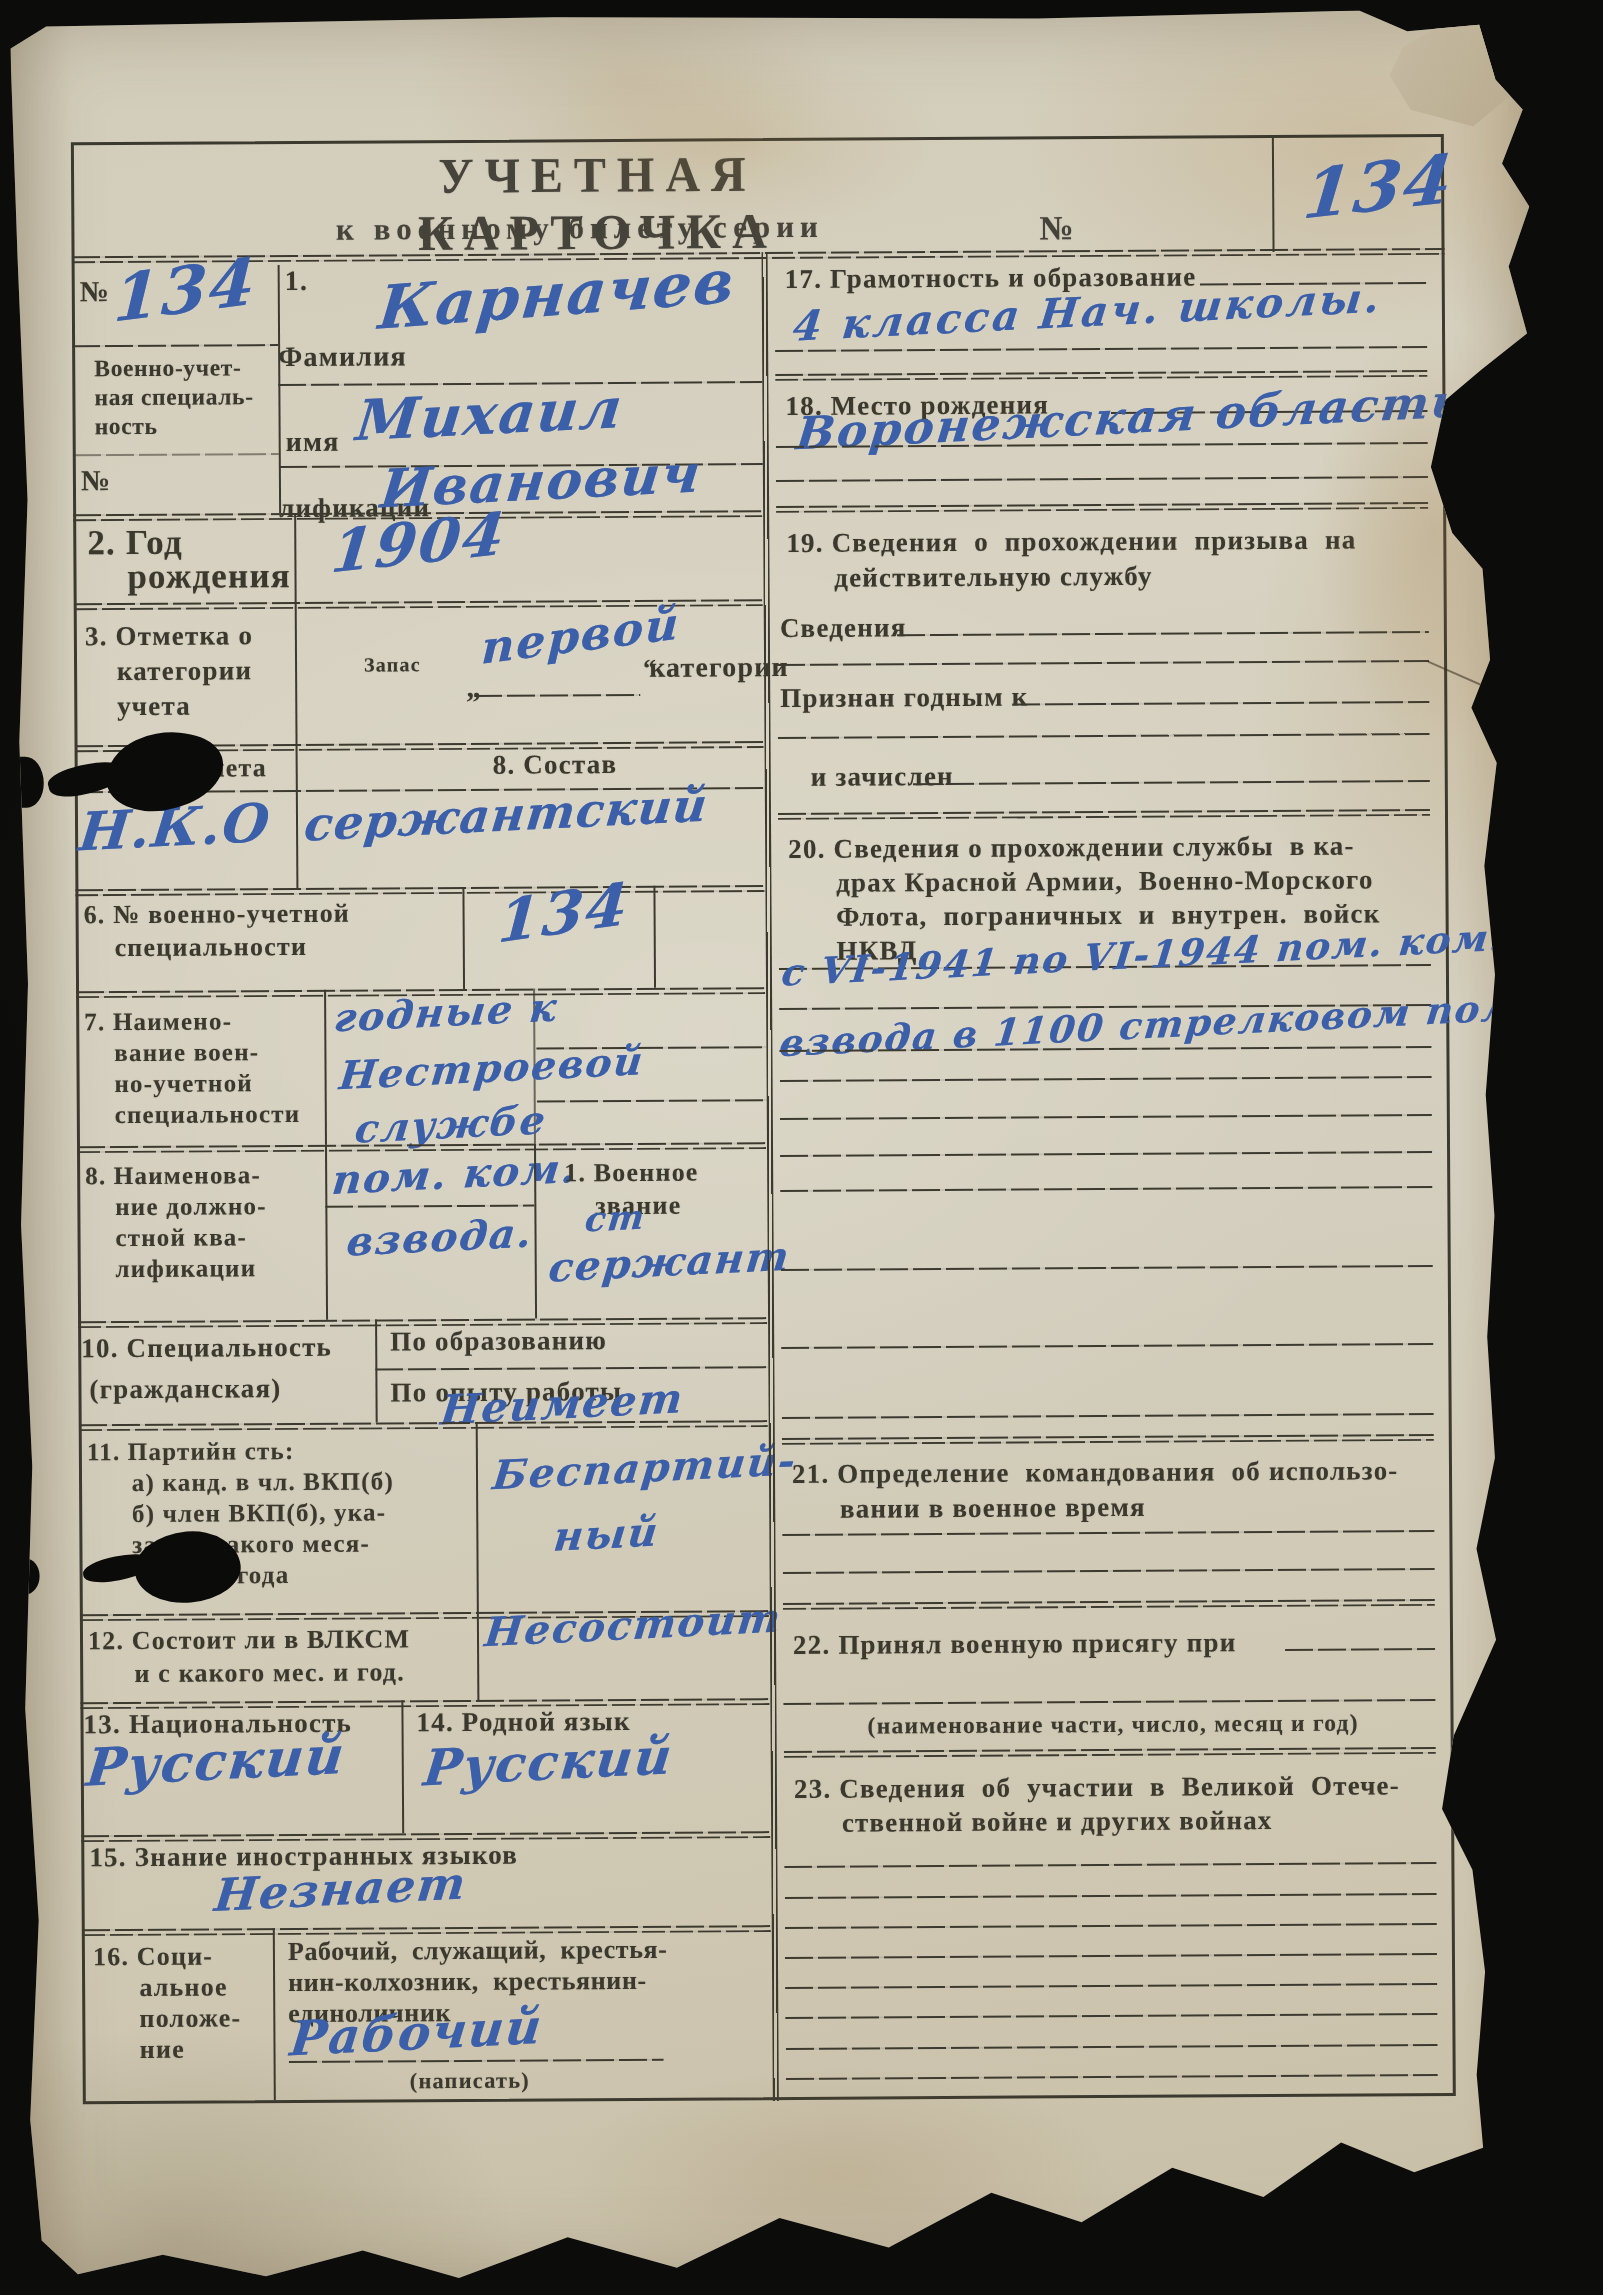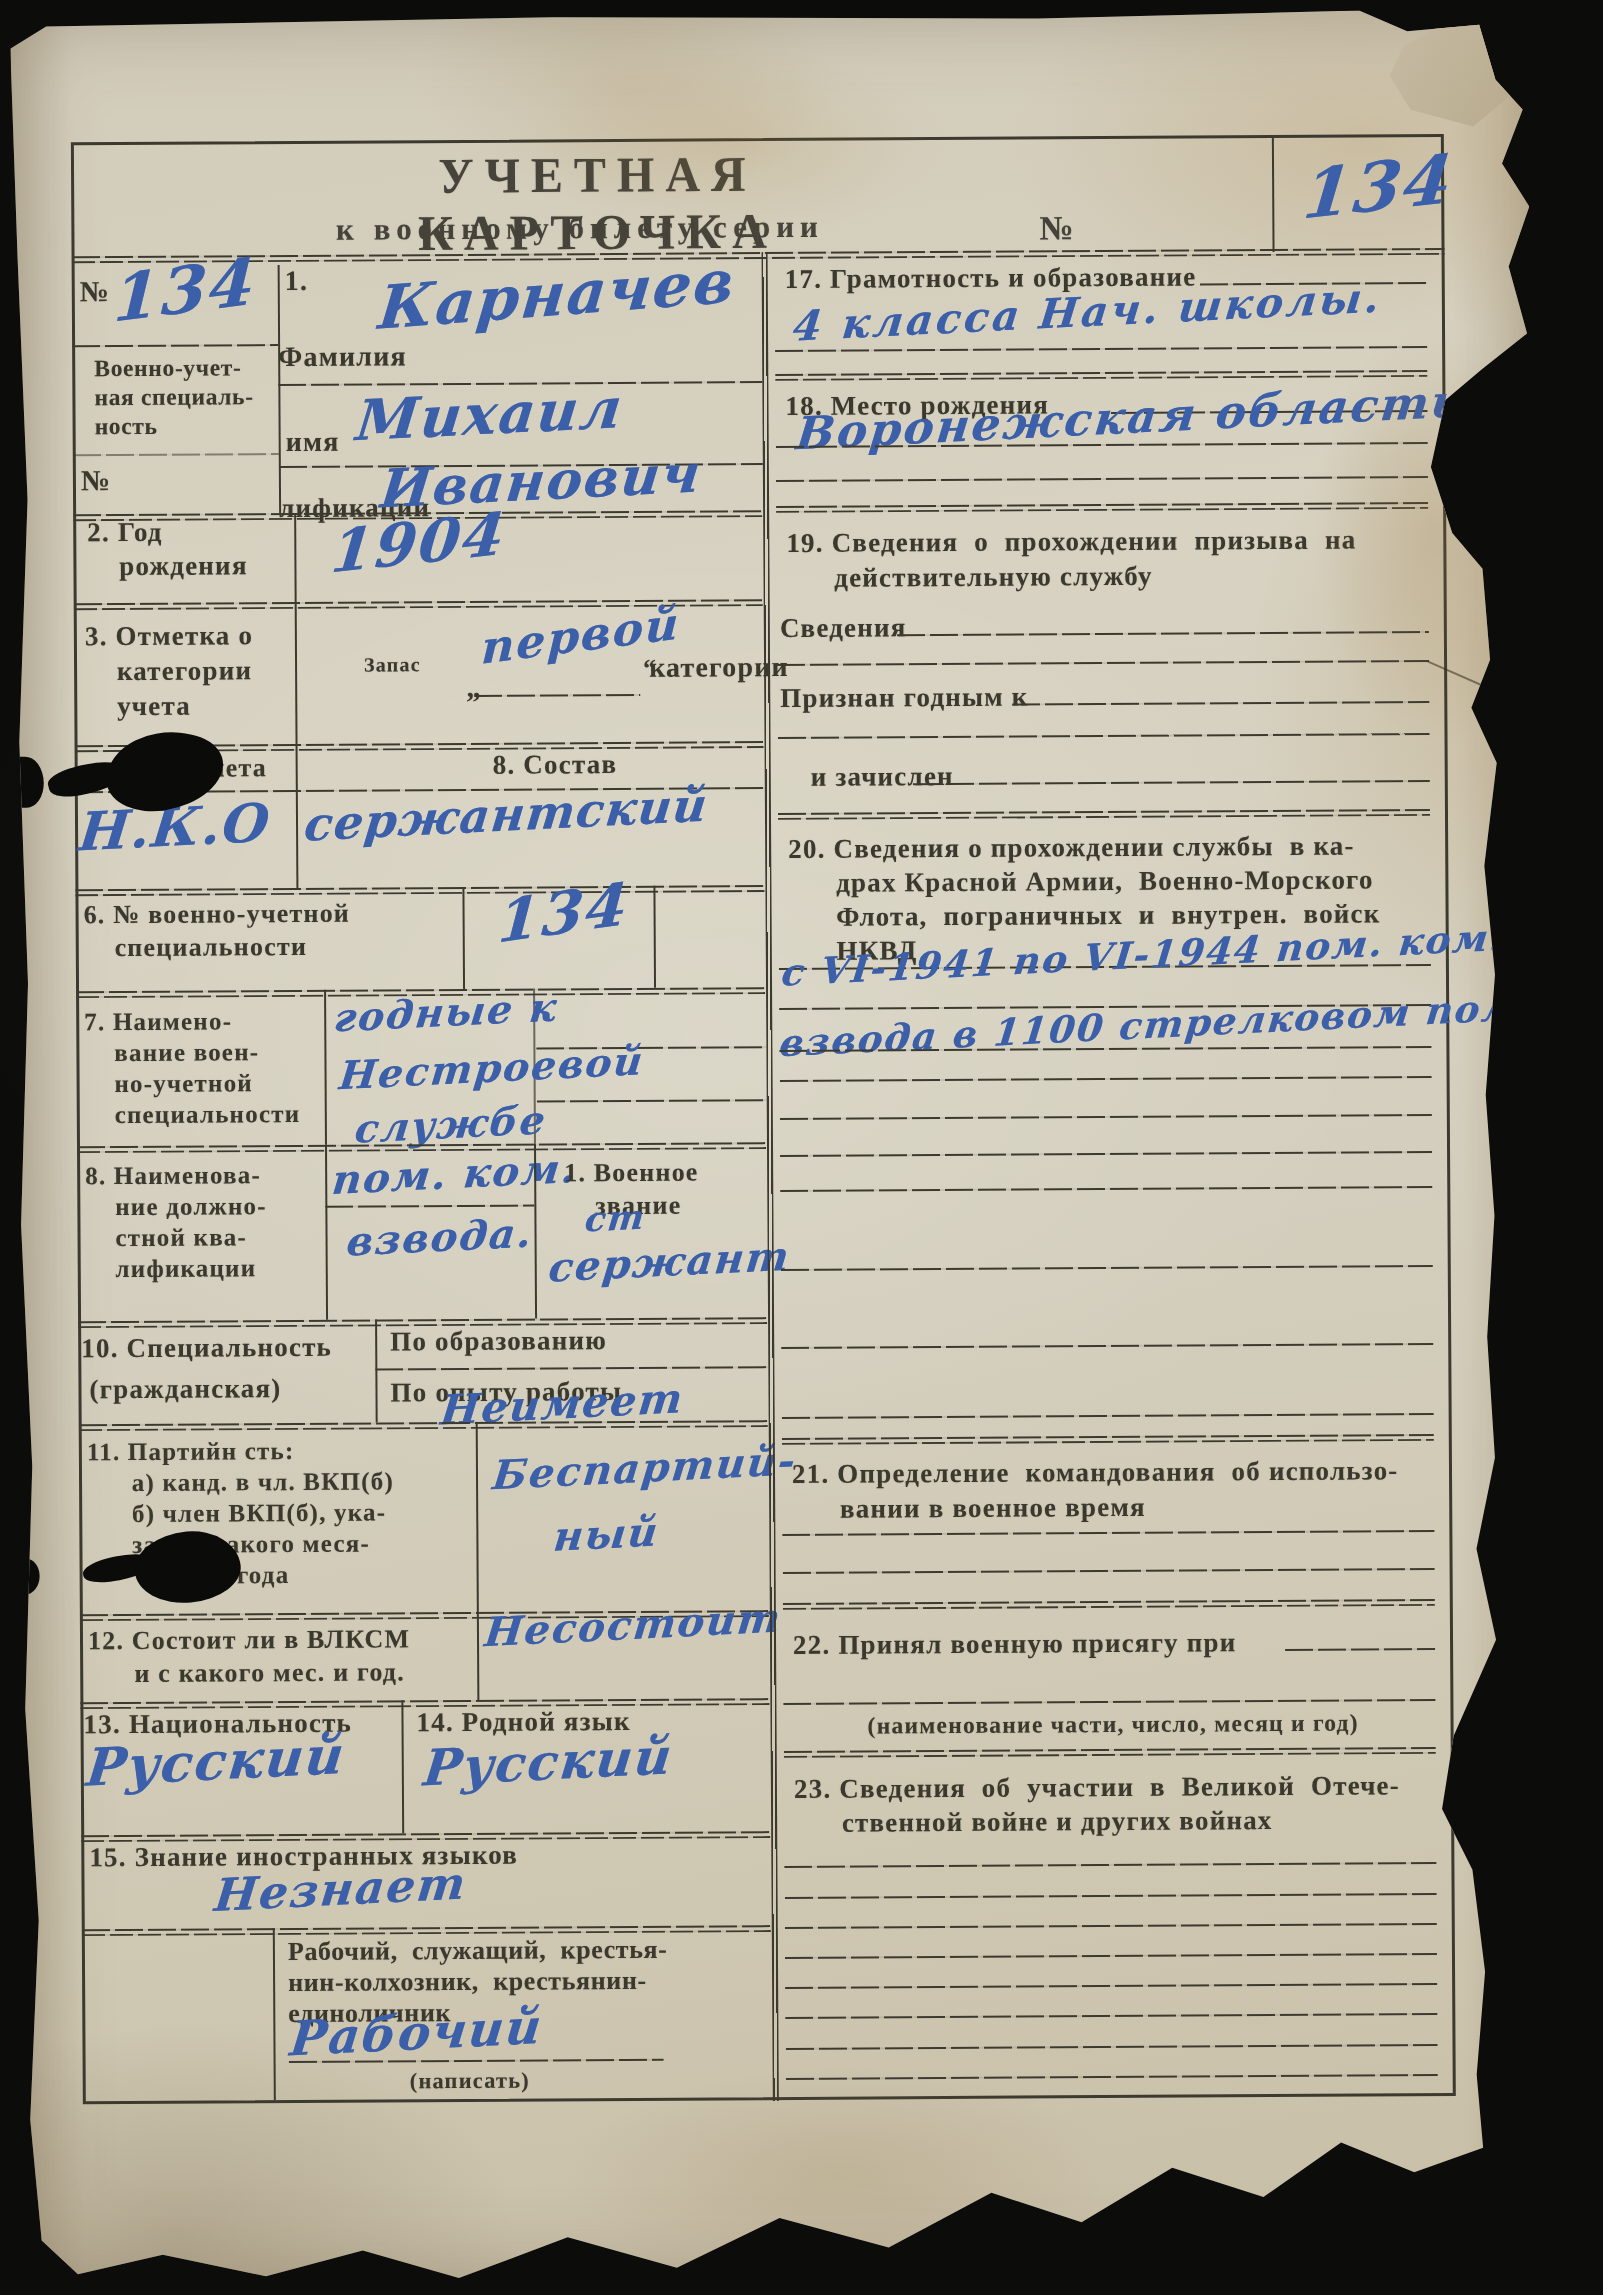--- a/index.html
+++ b/index.html
@@ -70,21 +70,21 @@
     <div class="lbl" style="left:266px;top:327px;font-size:28px;">Фамилия</div>
     <div class="hw" style="left:369px;top:247px;font-size:60px;transform:skewX(-10deg) rotate(-4deg);">Карначев</div>
     <div class="hr" style="left:266px;top:370px;width:484px;"></div>
     <div class="lbl" style="left:273px;top:412px;font-size:28px;">имя</div>
     <div class="hw" style="left:345px;top:368px;font-size:56px;">Михаил</div>
     <div class="hr" style="left:266px;top:452px;width:484px;"></div>
     <div class="lbl" style="left:266px;top:479px;font-size:27px;">лификации</div>
     <div class="hw" style="left:369px;top:437px;font-size:53px;">Иванович</div>
     <div class="hrd" style="left:60px;top:499px;width:689px;"></div>
 
-    <div class="lbl pre" style="left:74px;top:500px;font-size:27px;line-height:34px;">2. Год
+    <div class="lbl pre" style="left:74px;top:511px;font-size:35px;line-height:34px;">2. Год
     рождения</div>
     <div class="vr" style="left:281px;top:499px;height:89px;"></div>
     <div class="hw" style="left:320px;top:495px;font-size:59px;transform:skewX(-12deg) rotate(-6deg);">1904</div>
     <div class="hrd" style="left:60px;top:588px;width:689px;"></div>
 
     <div class="lbl pre" style="left:71px;top:604px;font-size:27px;line-height:35px;">3. Отметка о
     категории
     учета</div>
     <div class="vr" style="left:281px;top:588px;height:142px;"></div>
     <div class="lbl" style="left:350px;top:640px;font-size:20px;">Запас</div>
@@ -167,20 +167,24 @@
     <div class="vr" style="left:381px;top:1687px;height:133px;"></div>
     <div class="lbl" style="left:396px;top:1694px;font-size:27px;">14. Родной язык</div>
     <div class="hw" style="left:67px;top:1716px;font-size:52px;">Русский</div>
     <div class="hw" style="left:404px;top:1720px;font-size:50px;">Русский</div>
     <div class="hrd" style="left:60px;top:1820px;width:689px;"></div>
 
     <div class="lbl" style="left:68px;top:1827px;font-size:27px;">15. Знание иностранных языков</div>
     <div class="hw" style="left:194px;top:1849px;font-size:45px;">Незнает</div>
     <div class="hrd" style="left:60px;top:1914px;width:689px;"></div>
 
+    <div class="lbl pre" style="left:71px;top:1926px;font-size:26px;line-height:31px;">16. Соци-
+      альное
+      положе-
+      ние</div>
     <div class="vr" style="left:251px;top:1914px;height:172px;"></div>
     <div class="lbl pre" style="left:266px;top:1922px;font-size:26px;line-height:31px;letter-spacing:0.6px;">Рабочий,  служащий,  крестья-
 нин-колхозник,  крестьянин-
 единоличник</div>
     <div class="hw" style="left:269px;top:1991px;font-size:48px;">Рабочий</div>
     <div class="hr" style="left:266px;top:2047px;width:375px;"></div>
     <div class="lbl" style="left:387px;top:2055px;font-size:22.4px;">(написать)</div>
 
     <div class="vrd" style="left:750px;top:241px;height:1849px;"></div>
 

